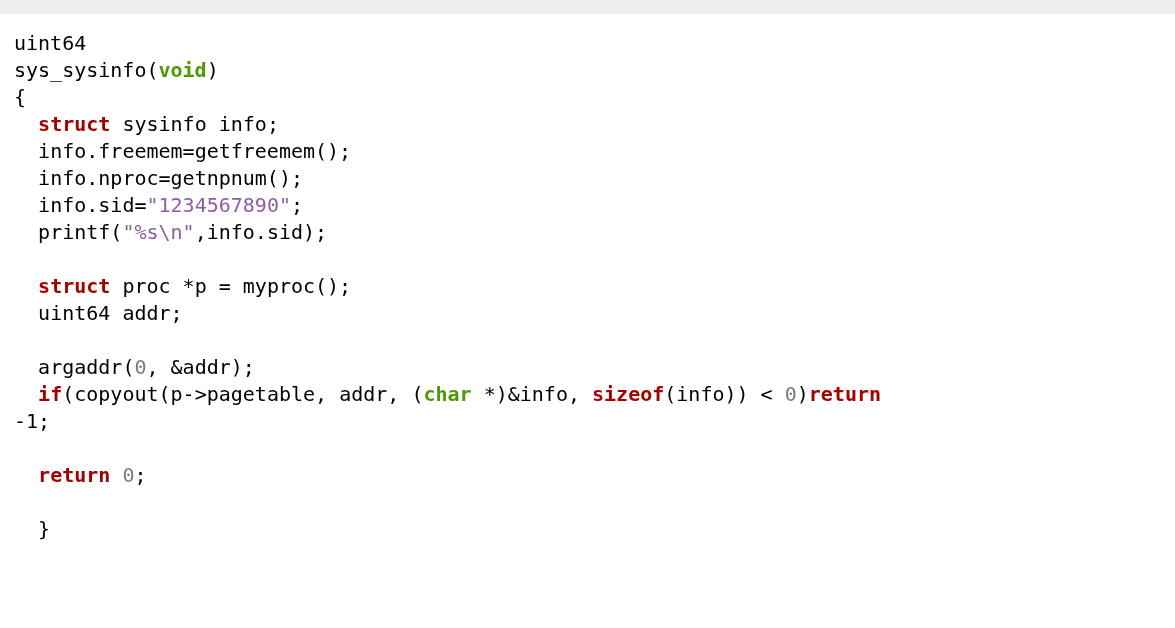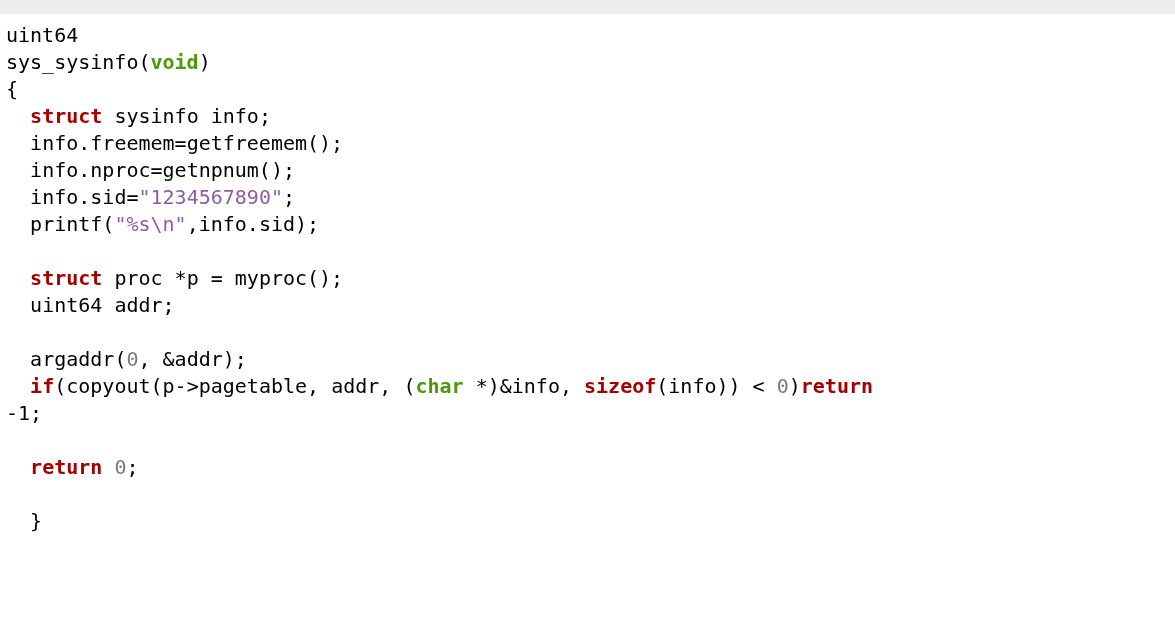--- a/index.html
+++ b/index.html
@@ -12,21 +12,21 @@
     font-size: 20px;
     line-height: 1.35;
     color: #000000;
   }
   .topbar {
     width: 100%;
     height: 14px;
     background: #eeeeee;
   }
   pre.code {
-    margin: 4px;
+    margin: 12px;
     padding: 4px 2px 0 2px;
     white-space: pre-wrap;
     word-wrap: break-word;
   }
   .kw   { color: #a40000; font-weight: bold; }   
   .type { color: #4e9a06; font-weight: bold; }
   .zero { color: #7a7a7a; }                       
   .str  { color: #8f5da2; }
 </style>
 </head>

